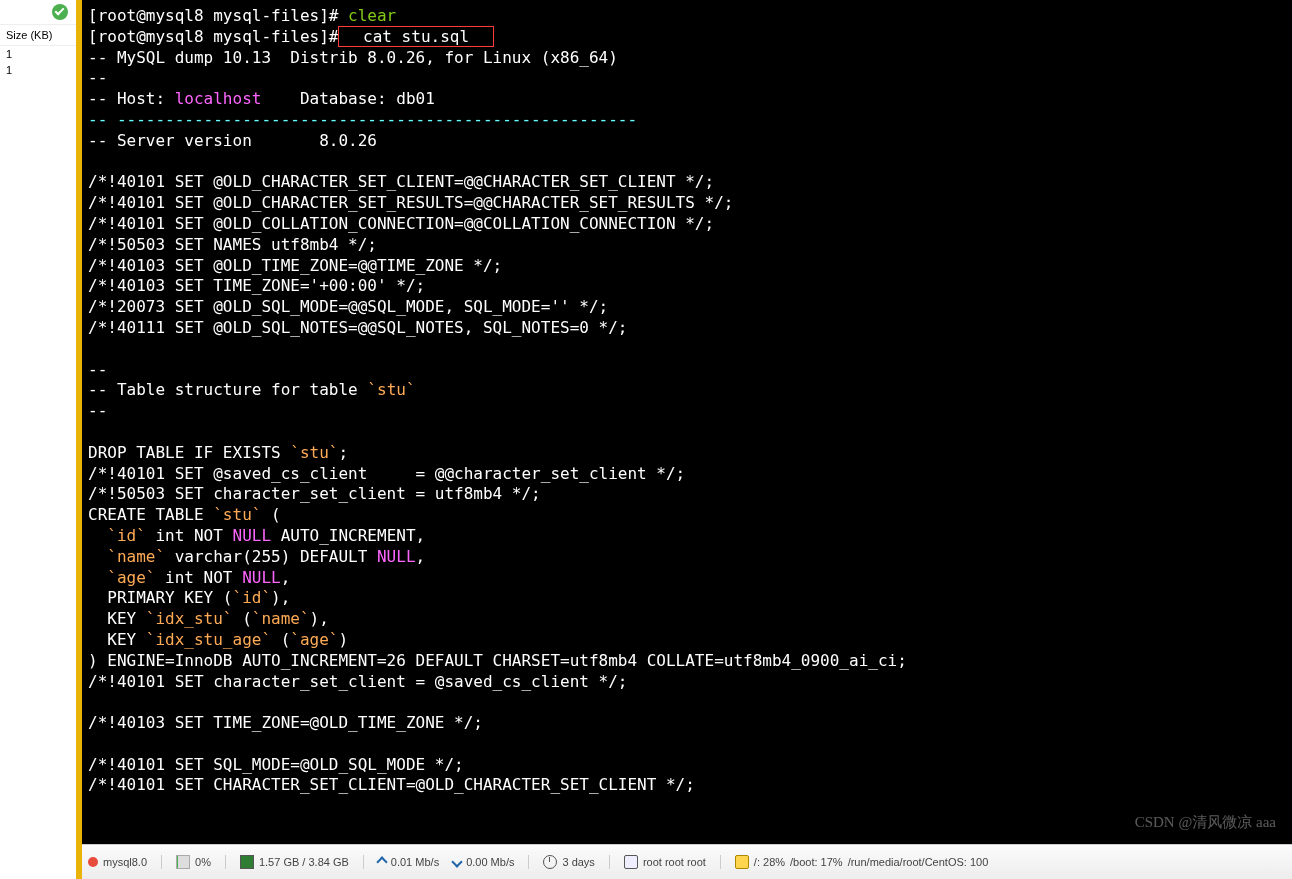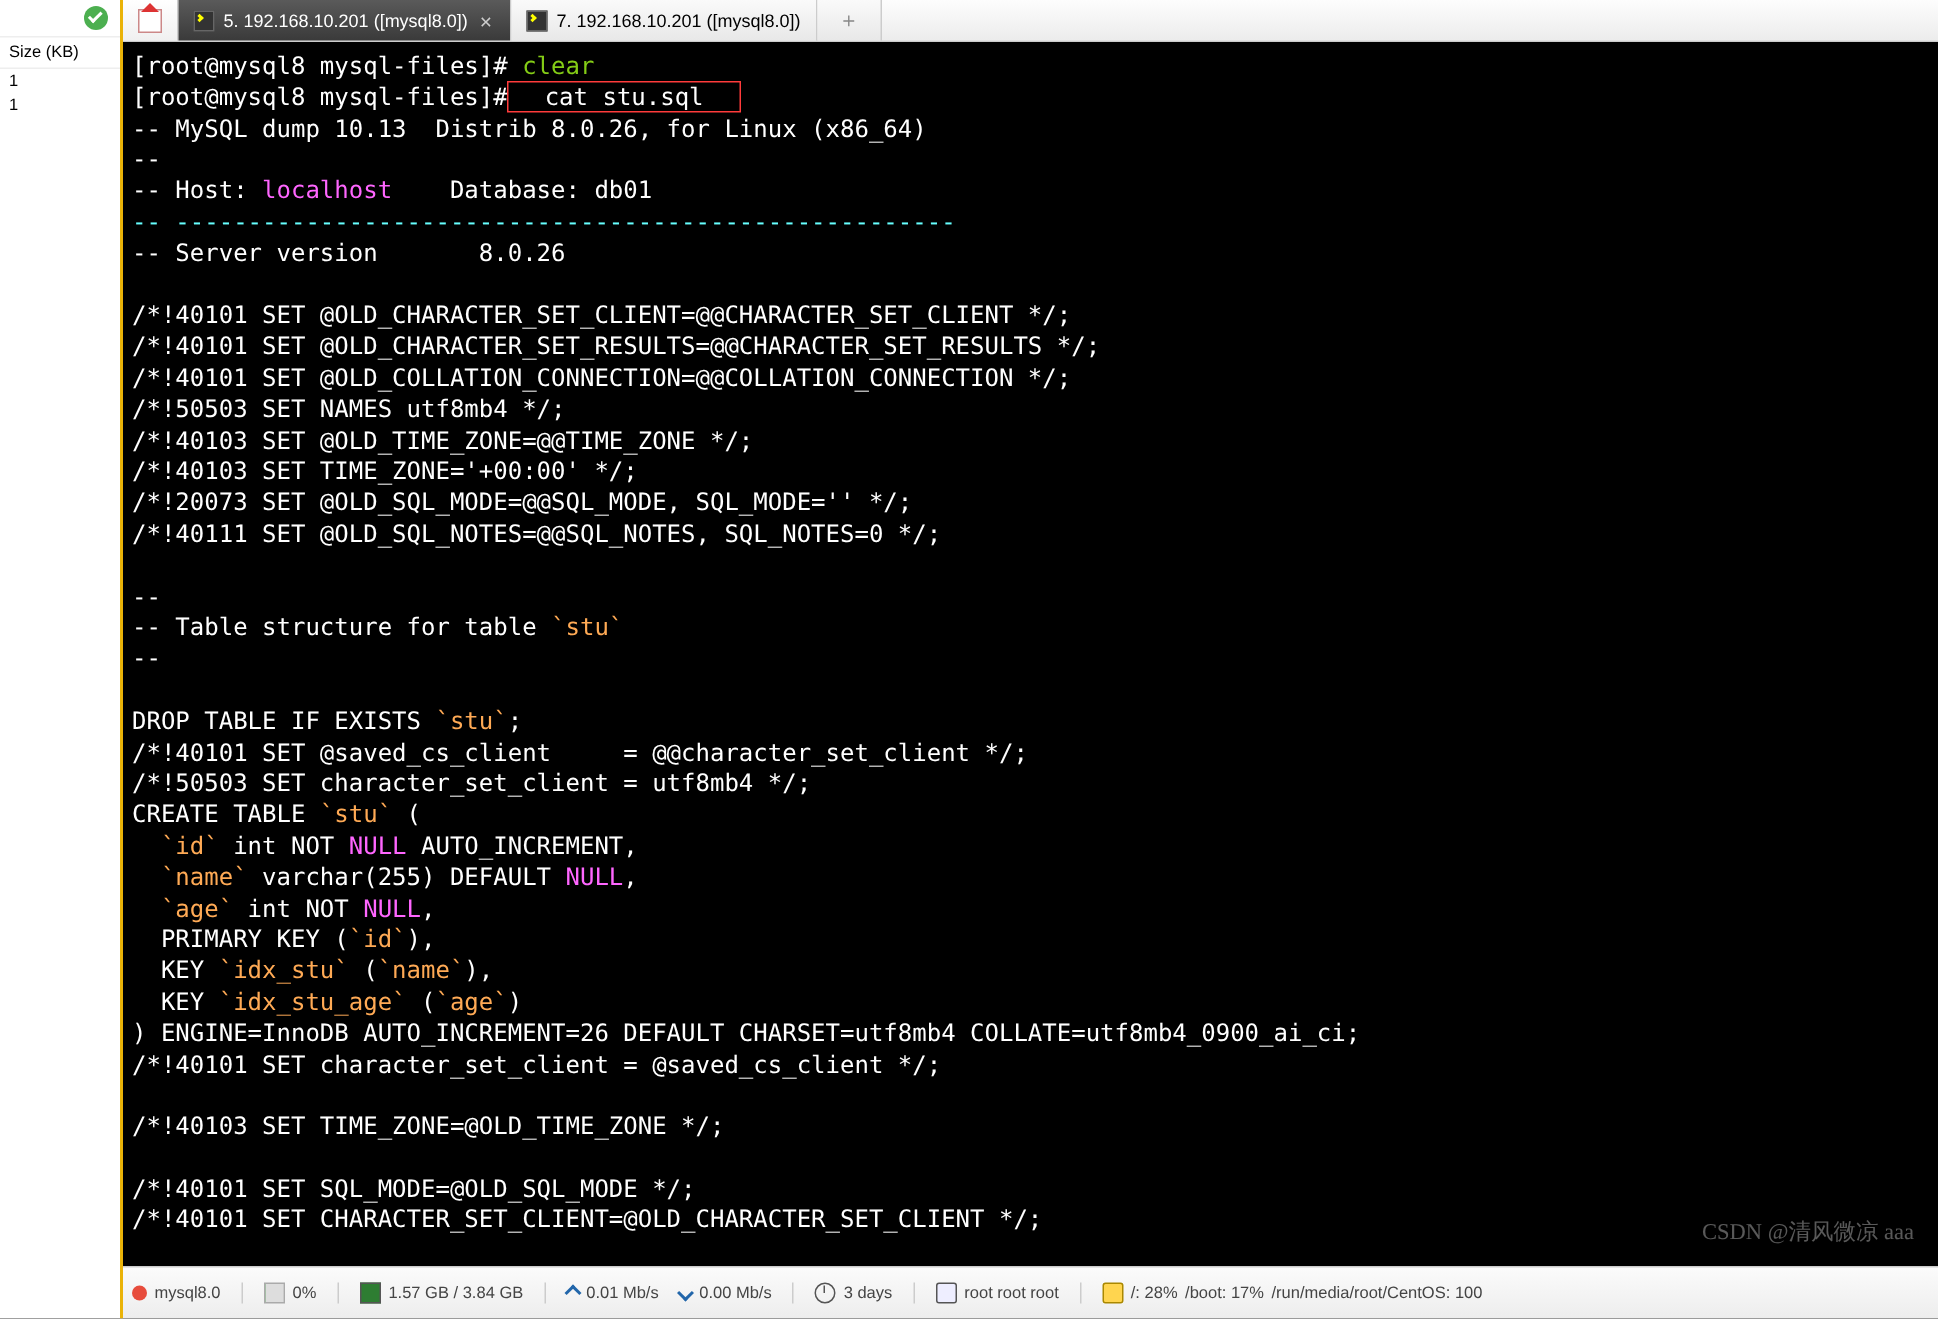--- a/index.html
+++ b/index.html
@@ -1,20 +1,20 @@
 <!DOCTYPE html>
 <html><head>
 <meta charset="utf-8">
 <style>
   * { margin: 0; padding: 0; box-sizing: border-box; }
   body { font-family: Arial, sans-serif; font-size: 12px; background: #fff; width: 1292px; height: 879px; overflow: hidden; }
   
   .container { display: flex; height: 100%; }
   
-  .left-panel { width: 82px; background: #fff; border-right: 2px solid #eab308; }
+  .left-panel { width: 82px; background: #fff; border-right: 6px solid #eab308; }
   .left-check { display: flex; justify-content: flex-end; padding: 4px 8px; border-bottom: 1px solid #eee; }
   .check-icon { width: 16px; height: 16px; background: #4caf50; border-radius: 50%; position: relative; }
   .check-icon::after { content: ""; position: absolute; left: 5px; top: 2px; width: 3px; height: 7px; border: solid white; border-width: 0 2px 2px 0; transform: rotate(45deg); }
   .left-col { padding: 4px 6px; font-size: 11px; border-bottom: 1px solid #eee; }
   .left-row { padding: 2px 6px; font-size: 11px; }
   
   .main { flex: 1; display: flex; flex-direction: column; }
   
   .tabs { display: flex; background: linear-gradient(#fdfdfd,#ececec); height: 28px; border-bottom: 1px solid #ccc; }
   .tab { display: flex; align-items: center; padding: 0 10px; border-right: 1px solid #ccc; font-size: 12px; gap: 6px; background: linear-gradient(#fafafa,#e8e8e8); }
@@ -62,37 +62,20 @@
   <div class="left-panel">
     <div class="left-check">
       <span class="check-icon"></span>
     </div>
     <div class="left-col">Size (KB)</div>
     <div class="left-row">1</div>
     <div class="left-row">1</div>
   </div>
 
   <div class="main">
-    <div class="tabs">
-      <div class="tab home">
-        <span class="tab-icon home-icon"></span>
-      </div>
-      <div class="tab active">
-        <span class="term-icon"></span>
-        <span>5. 192.168.10.201 ([mysql8.0])</span>
-        <span class="close">×</span>
-      </div>
-      <div class="tab">
-        <span class="term-icon"></span>
-        <span>7. 192.168.10.201 ([mysql8.0])</span>
-      </div>
-      <div class="tab plus">
-        <span class="plus-icon">＋</span>
-      </div>
-    </div>
 
     <div class="terminal"><span class="prompt">[root@mysql8 mysql-files]#</span><span class="cmd"> clear</span>
 <span class="prompt">[root@mysql8 mysql-files]#</span><span class="hl-box"> cat stu.sql </span>
 <span class="comment">-- MySQL dump 10.13  Distrib 8.0.26, for Linux (x86_64)</span>
 <span class="comment">--</span>
 <span class="comment">-- Host: </span><span class="magenta">localhost</span><span class="comment">    Database: db01</span>
 <span class="cyan">-- ------------------------------------------------------</span>
 <span class="comment">-- Server version       8.0.26</span>
 
 <span>/*!40101 SET @OLD_CHARACTER_SET_CLIENT=@@CHARACTER_SET_CLIENT */;</span>

